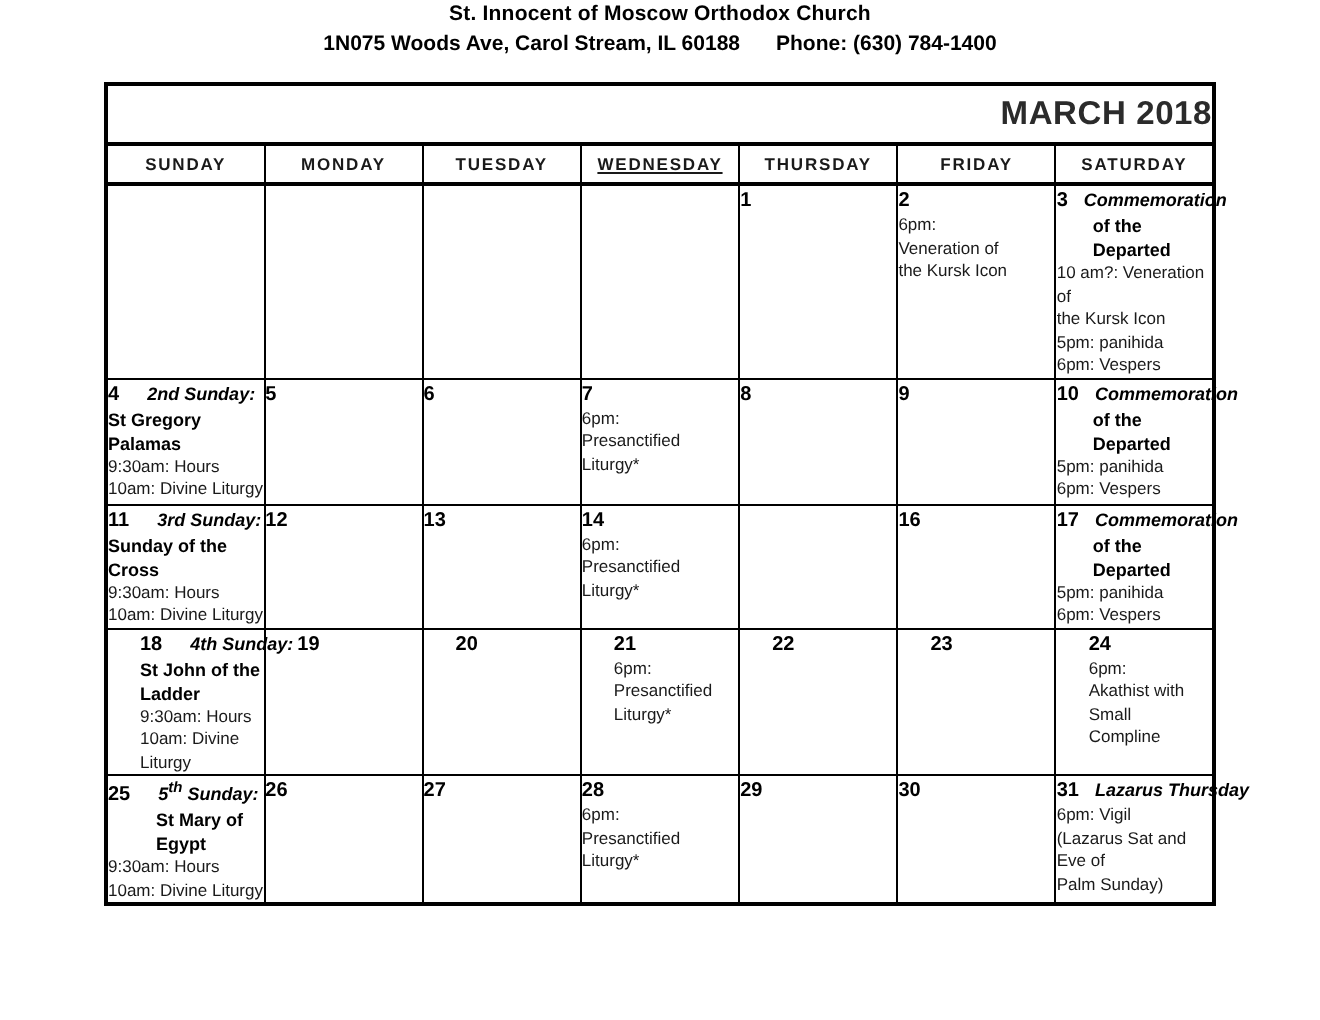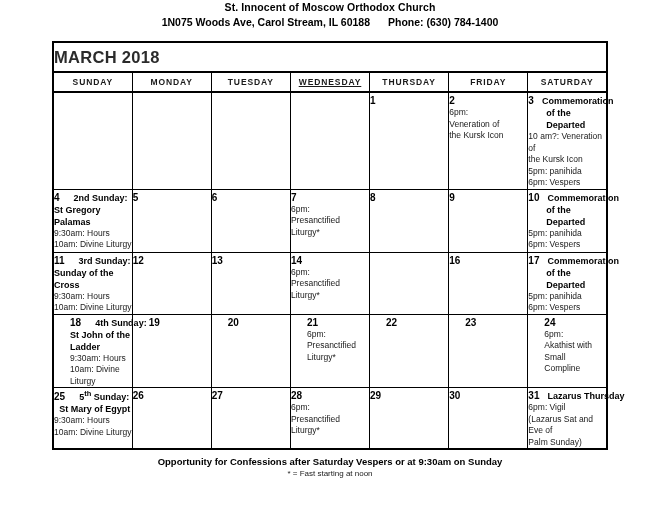--- a/index.html
+++ b/index.html
@@ -55,21 +55,21 @@
   }
   table.cal td, table.cal th {
     border: 1px solid #000;
     vertical-align: top;
     padding: 0;
   }
 
   
   .title-cell {
     height: 28px;
-    text-align: left;
+    text-align: right;
     vertical-align: middle !important;
     border-bottom: 2px solid #000 !important;
   }
   .title-cell .month-title {
     font-size: 16.5px;
     font-weight: bold;
     letter-spacing: 0.3px;
     color: #2b2b2b;
   }
 
@@ -105,31 +105,32 @@
   
   .head-row {
     display: block;
     line-height: 12px;
     white-space: nowrap;
   }
   .head-row .hl {
     font-size: 9px;
     font-weight: bold;
     margin-left: 14px;
+    font-style: italic;
   }
   .head-row .hl.tight { margin-left: 8px; }
 
   .head-line2 {
     display: block;
     font-size: 9px;
     font-weight: bold;
     line-height: 12px;
   }
   .head-line2.indent { padding-left: 18px; }
-  .head-line2.center-ish { text-align: center; padding-left: 4px; }
+  .head-line2.center-ish { text-align: left; padding-left: 24px; }
 
   .evt {
     display: block;
     font-size: 8.5px;
     line-height: 11.5px;
     color: #1a1a1a;
   }
 
   
   .footer {
@@ -322,18 +323,14 @@
               <span class="head-row"><span class="daynum">31</span><span class="hl tight">Lazarus Thursday</span></span>
               <span class="evt">6pm: Vigil</span>
               <span class="evt">(Lazarus Sat and Eve of</span>
               <span class="evt">Palm Sunday)</span>
             </td>
           </tr>
         </tbody>
     </table>
   </div>
 
-  <div class="footer">
-    <div class="f1">Opportunity for Confessions after Saturday Vespers or at 9:30am on Sunday</div>
-    <div class="f2">* = Fast starting at noon</div>
-  </div>
 
 </div>
 
 </body></html>

